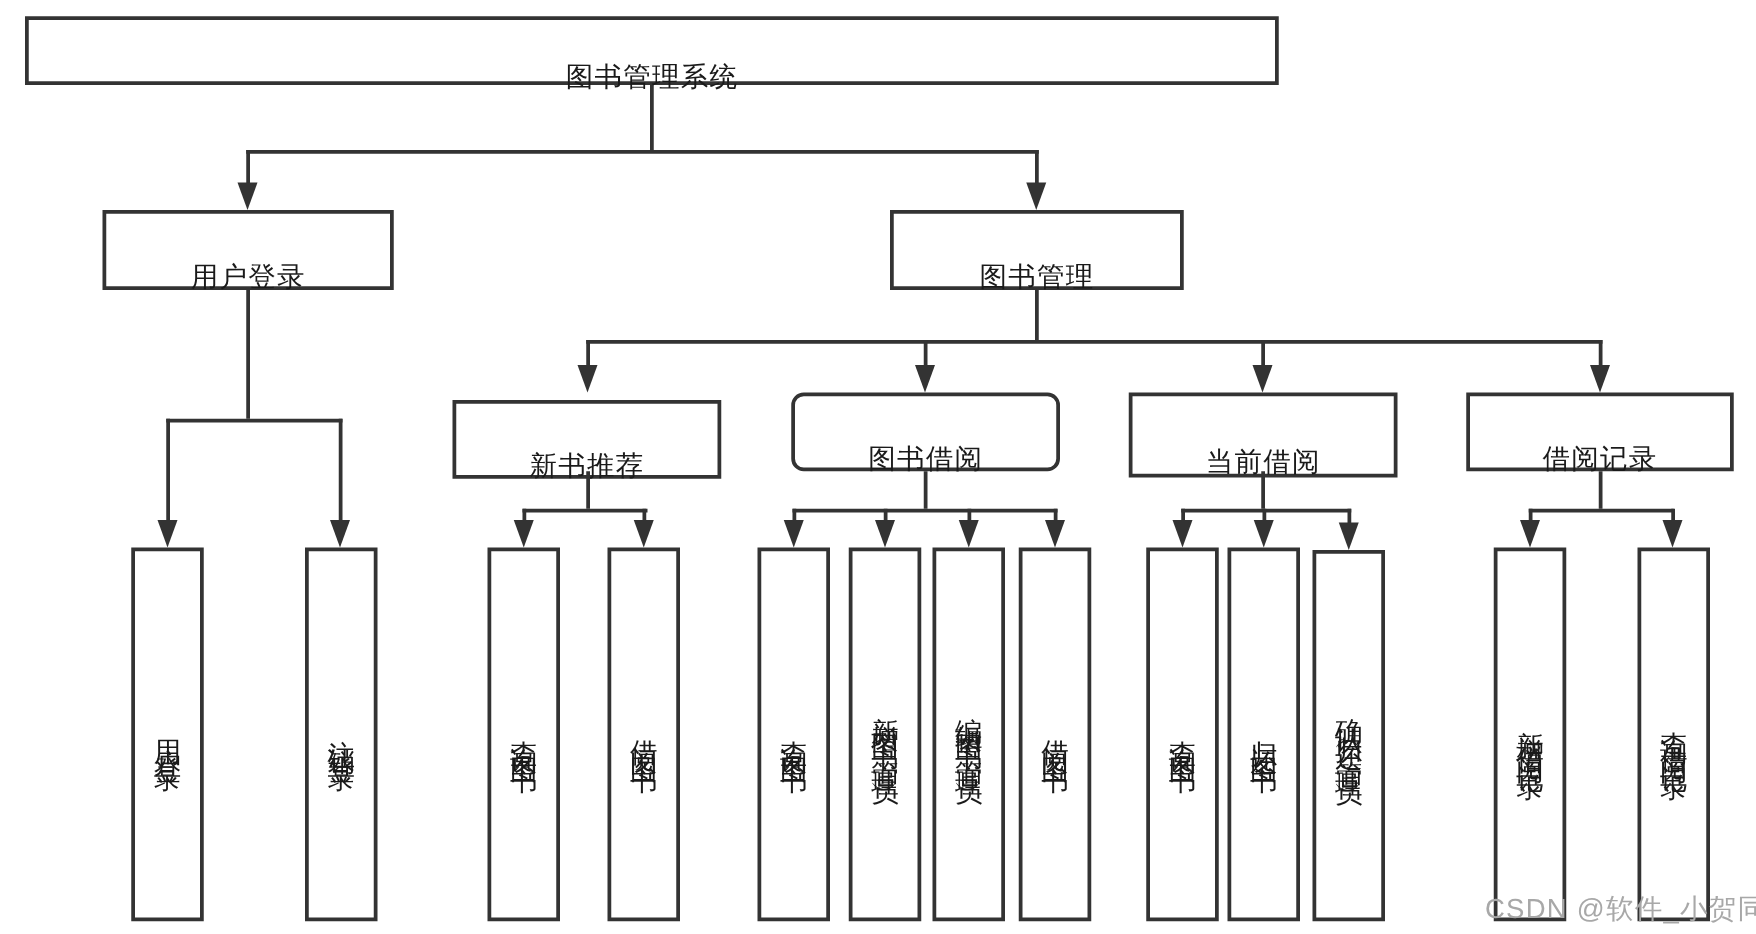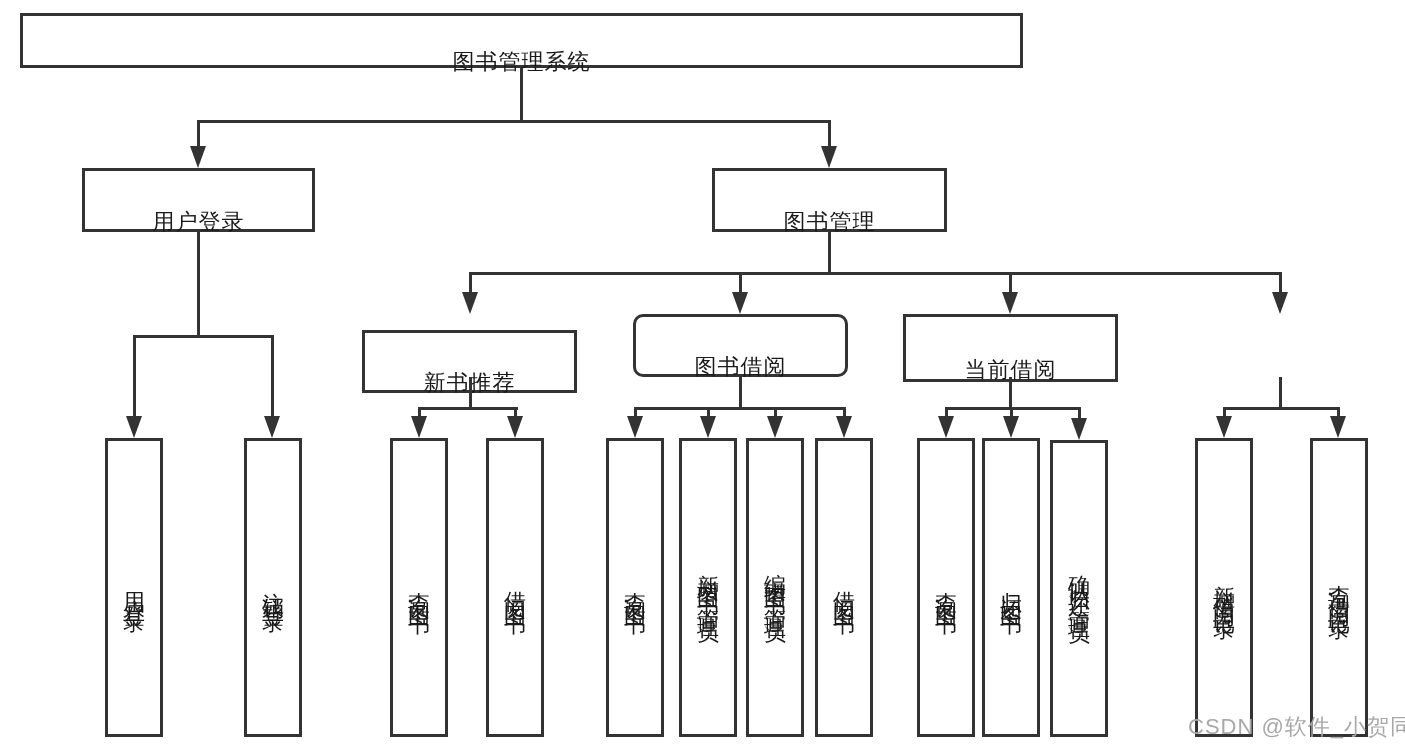--- a/index.html
+++ b/index.html
@@ -39,32 +39,35 @@
   </div>
 
   <div class="node h" style="left:82px;top:168px;width:233px;height:64px;">
     <span>用户登录</span>
   </div>
 
   <div class="node h" style="left:712px;top:168px;width:235px;height:64px;">
     <span>图书管理</span>
   </div>
 
-  <div class="node h" style="left:362px;top:330px;width:215px;height:63px;">
+  <div class="node h" style="left:362px;top:320px;width:215px;height:63px;">
     <span>新书推荐</span>
   </div>
 
   <div class="node h" style="left:633px;top:314px;width:215px;height:63px;border-radius:10px;">
     <span>图书借阅</span>
   </div>
 
   <div class="node h" style="left:903px;top:314px;width:215px;height:68px;">
     <span>当前借阅</span>
   </div>
 
+  <div class="node h" style="left:1173px;top:314px;width:214px;height:63px;">
+    <span>借阅记录</span>
+  </div>
 
   <div class="node v" style="left:105px;top:438px;width:58px;height:299px;">
     <span>用户登录</span>
   </div>
   <div class="node v" style="left:244px;top:438px;width:58px;height:299px;">
     <span>注销登录</span>
   </div>
 
   <div class="node v" style="left:390px;top:438px;width:58px;height:299px;">
     <span>查询图书</span>

